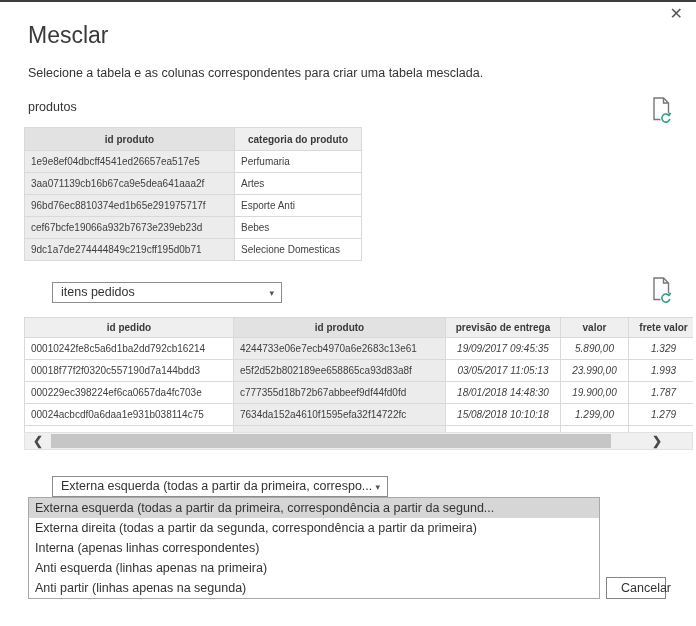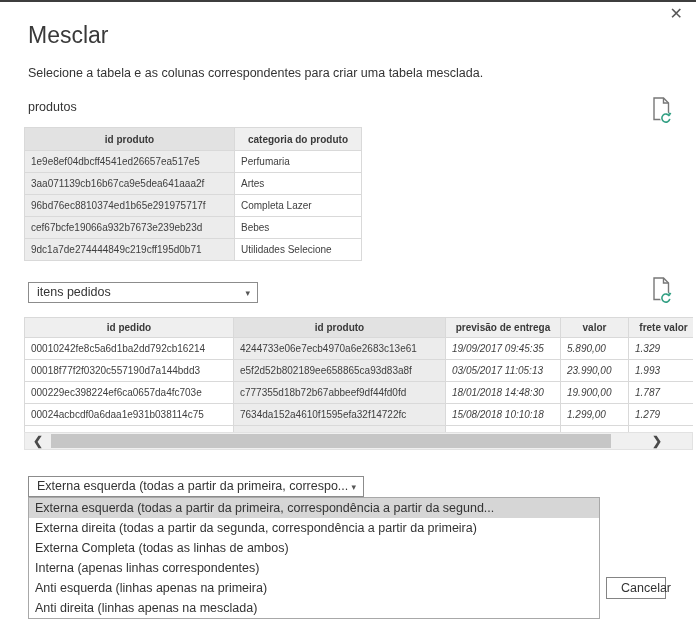--- a/index.html
+++ b/index.html
@@ -21,21 +21,21 @@
   #icon2 { left:650px; top:276px; }
 
   table { border-collapse:collapse; table-layout:fixed; background:#fff; }
   th, td {
     border:1px solid #d9d9d9; white-space:nowrap; overflow:hidden;
     font-size:10px; padding:2px 6px; height:22px; color:#404040;
   }
   th { background:#efefef; font-weight:bold; text-align:center; color:#3a3a3a; height:23px; }
   th.sel { background:#e2e2e2; }
   td.sel { background:#ececec; }
-  td.num { font-style:italic; text-align:left; }
+  td.num { font-style:italic; text-align:center; }
   td { text-align:left; }
 
   #table1-wrap { position:absolute; left:24px; top:127px; width:337px; }
   #table1 { width:337px; }
   #table1 col:nth-child(1){ width:210px; }
   #table1 col:nth-child(2){ width:127px; }
 
   #table2-wrap { position:absolute; left:24px; top:317px; width:669px; height:133px; overflow:hidden; }
   #table2 { width:674px; }
   #table2 col:nth-child(1){ width:209px; }
@@ -50,21 +50,21 @@
     background:#f0f0f0; border:1px solid #e2e2e2;
   }
   .hs-thumb { position:absolute; left:26px; top:1px; width:560px; height:14px; background:#c6c6c6; }
   .hs-arrow { position:absolute; top:0; font-size:12px; font-weight:bold; color:#4a4a4a; line-height:16px; cursor:pointer; }
   .hs-left { left:8px; }
   .hs-right { right:30px; }
 
   .select-box {
     position:absolute; height:21px; background:#fff; border:1px solid #8c8c8c;
     font-size:12.5px; line-height:19px; padding:0 14px 0 8px;
-    white-space:nowrap; overflow:hidden; cursor:pointer; color:#333;
+    white-space:nowrap; overflow:hidden; cursor:pointer; color:#333;margin-left:24px;
   }
   #select-table { left:28px; top:282px; width:230px; }
   #select-join  { left:28px; top:476px; width:336px; }
   .caret { position:absolute; right:7px; top:0; font-size:9px; color:#555; line-height:20px; }
 
   #join-list {
     position:absolute; left:28px; top:497px; width:572px; background:#fff;
     border:1px solid #a8a8a8; z-index:5;
   }
   #join-list .opt {
@@ -118,29 +118,29 @@
         <tr>
           <td class="sel">1e9e8ef04dbcff4541ed26657ea517e5</td>
           <td>Perfumaria</td>
         </tr>
         <tr>
           <td class="sel">3aa071139cb16b67ca9e5dea641aaa2f</td>
           <td>Artes</td>
         </tr>
         <tr>
           <td class="sel">96bd76ec8810374ed1b65e291975717f</td>
-          <td>Completa Lazer</td>
+          <td>Esporte Anti</td>
         </tr>
         <tr>
           <td class="sel">cef67bcfe19066a932b7673e239eb23d</td>
           <td>Bebes</td>
         </tr>
         <tr>
           <td class="sel">9dc1a7de274444849c219cff195d0b71</td>
-          <td>Utilidades Selecione</td>
+          <td>Selecione Domesticas</td>
         </tr>
       </tbody>
     </table>
 </div>
 
 <div class="select-box" id="select-table">
   <span>itens pedidos</span>
   <span class="caret">▾</span>
 </div>
 
@@ -220,20 +220,19 @@
 <div class="join-label">Tipo de Junção</div>
 
 <div class="select-box" id="select-join">
   <span>Externa esquerda (todas a partir da primeira, correspo...</span>
   <span class="caret">▾</span>
 </div>
 
 <div id="join-list">
     <div class="opt selected">Externa esquerda (todas a partir da primeira, correspondência a partir da segund...</div>
     <div class="opt">Externa direita (todas a partir da segunda, correspondência a partir da primeira)</div>
-    <div class="opt">Externa Completa (todas as linhas de ambos)</div>
     <div class="opt">Interna (apenas linhas correspondentes)</div>
     <div class="opt">Anti esquerda (linhas apenas na primeira)</div>
-    <div class="opt">Anti direita (linhas apenas na mesclada)</div>
+    <div class="opt">Anti partir (linhas apenas na segunda)</div>
   </div>
 
 <div class="btn" id="ok-btn">OK</div>
 <div class="btn" id="cancel-btn">Cancelar</div>
 
 </body></html>

